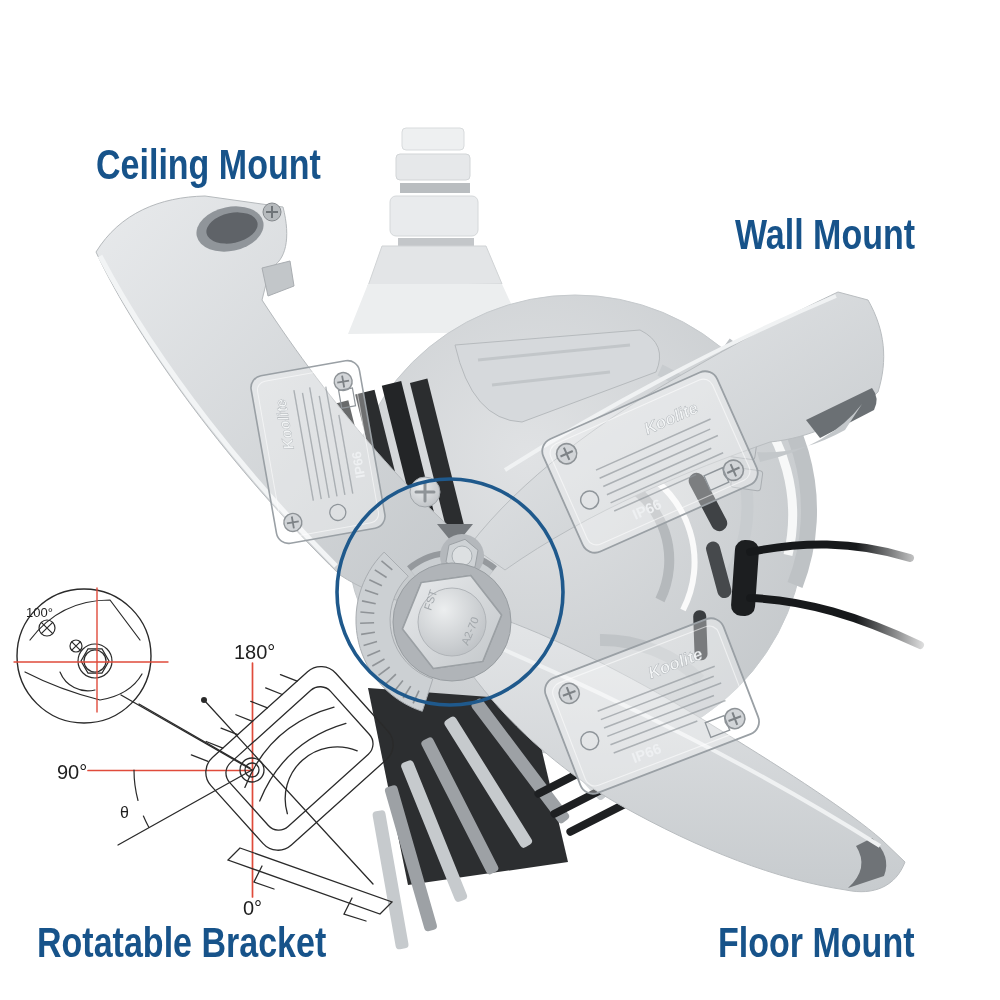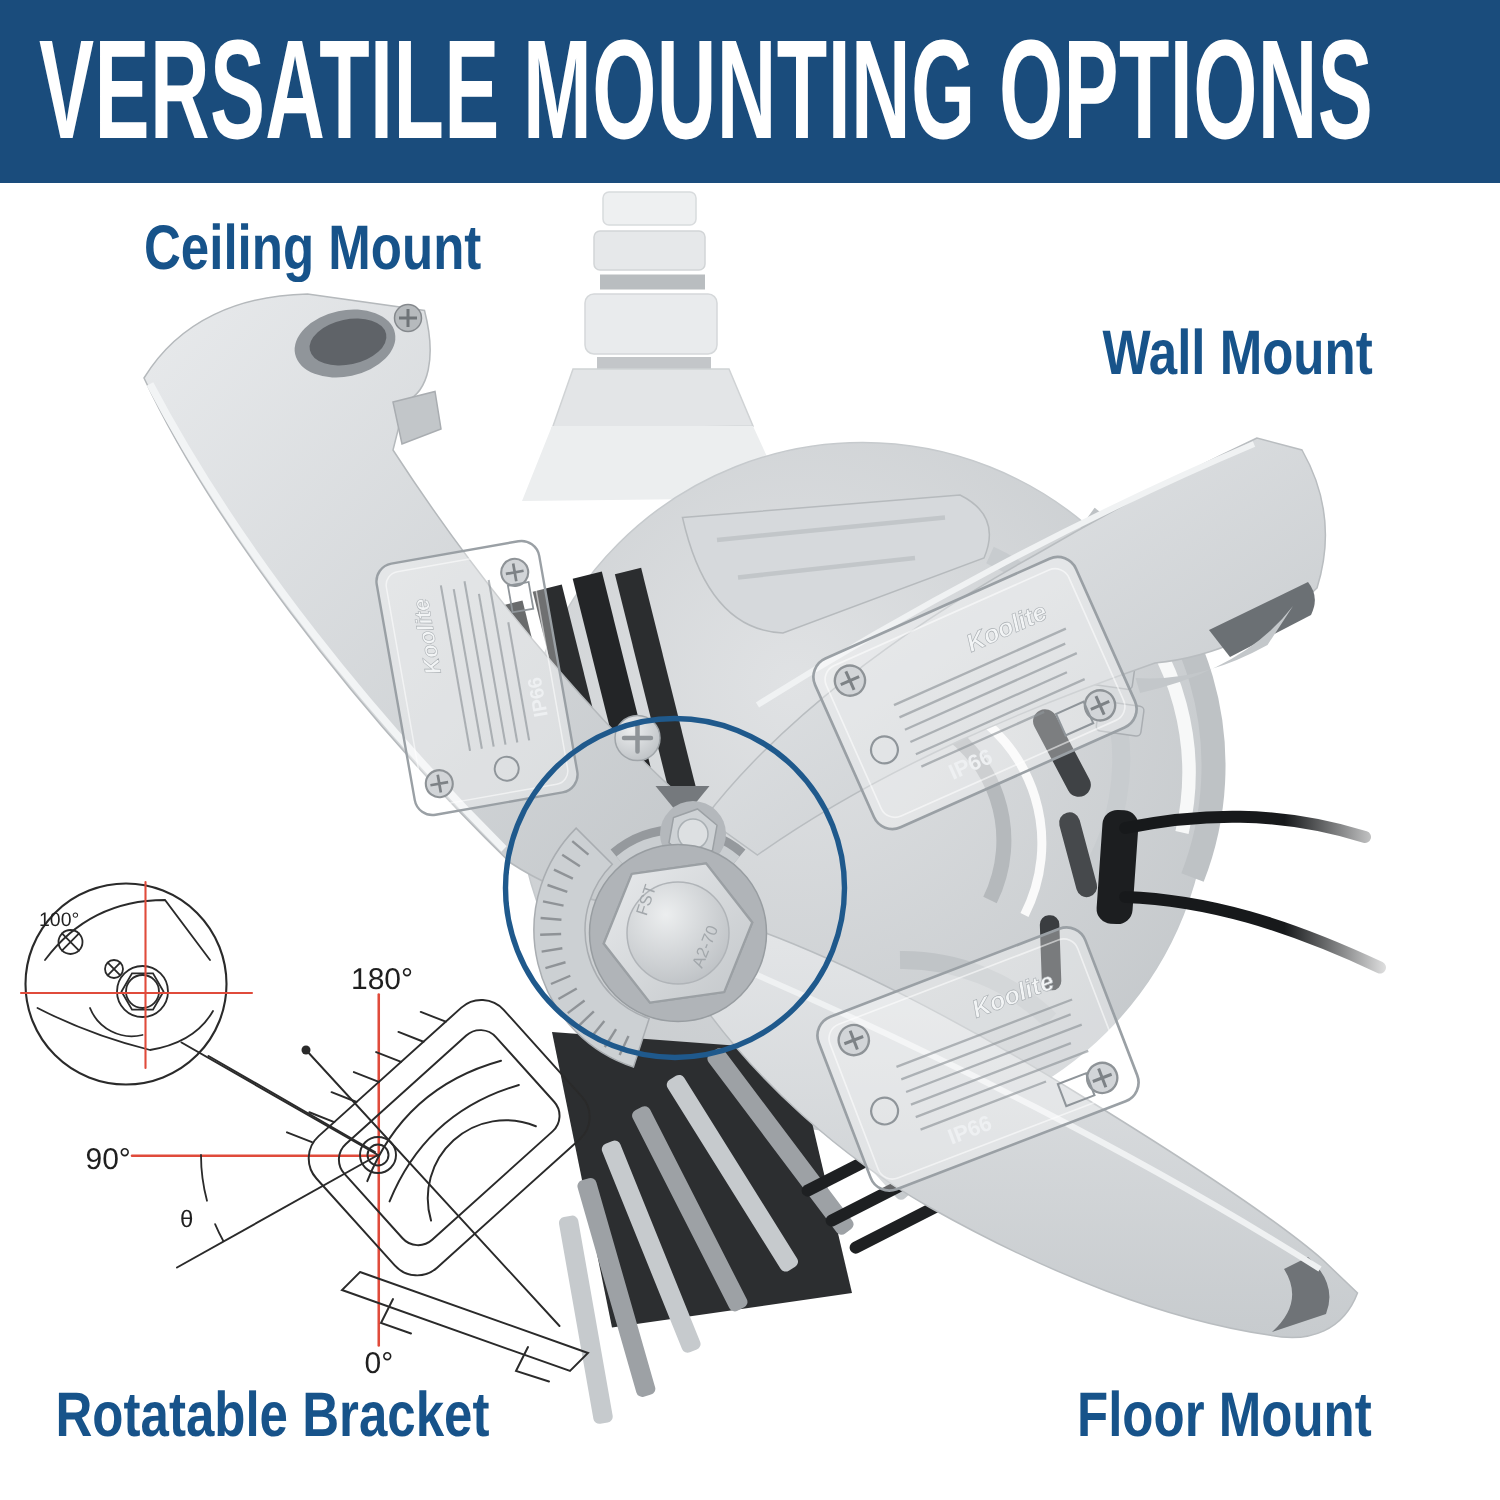--- a/index.html
+++ b/index.html
@@ -276,21 +276,18 @@
       </g>
 
       <text class="ang" x="26" y="617" font-size="13">100°</text>
       <text class="ang" x="234" y="659" font-size="20">180°</text>
       <text class="ang" x="57" y="779" font-size="20">90°</text>
       <text class="ang" x="243" y="915" font-size="20">0°</text>
       <text class="ang" x="120" y="818" font-size="16">θ</text>
     </g>
   </svg>
 
-  <div id="banner">
-    <span class="title">VERSATILE MOUNTING OPTIONS</span>
-  </div>
 
   <div class="mount-label" id="lbl-ceiling">Ceiling Mount</div>
   <div class="mount-label" id="lbl-wall">Wall Mount</div>
   <div class="mount-label" id="lbl-rotatable">Rotatable Bracket</div>
   <div class="mount-label" id="lbl-floor">Floor Mount</div>
 </div>
 
 </body></html>

